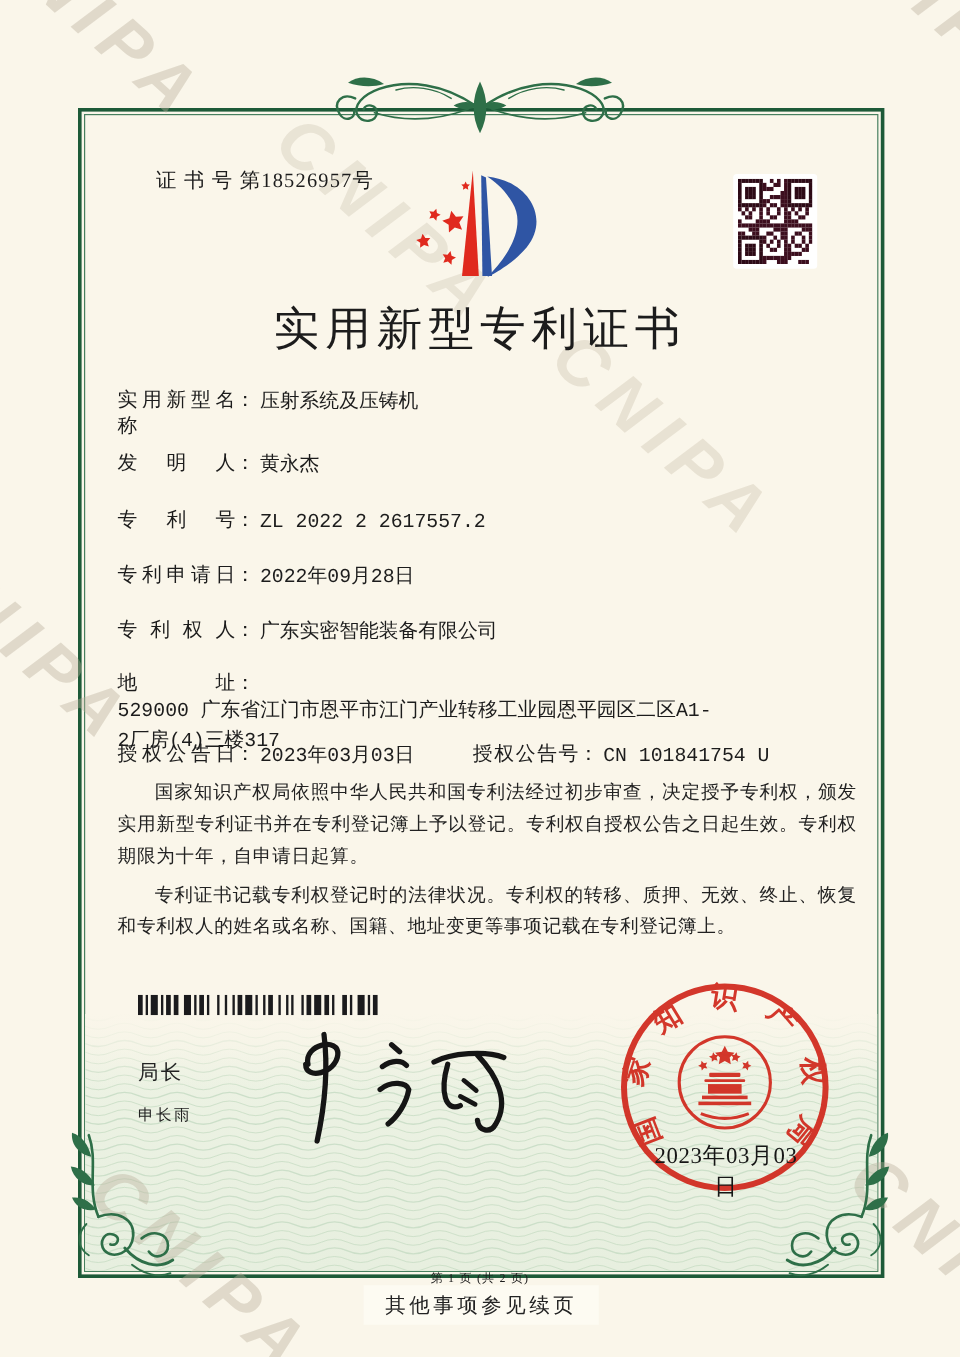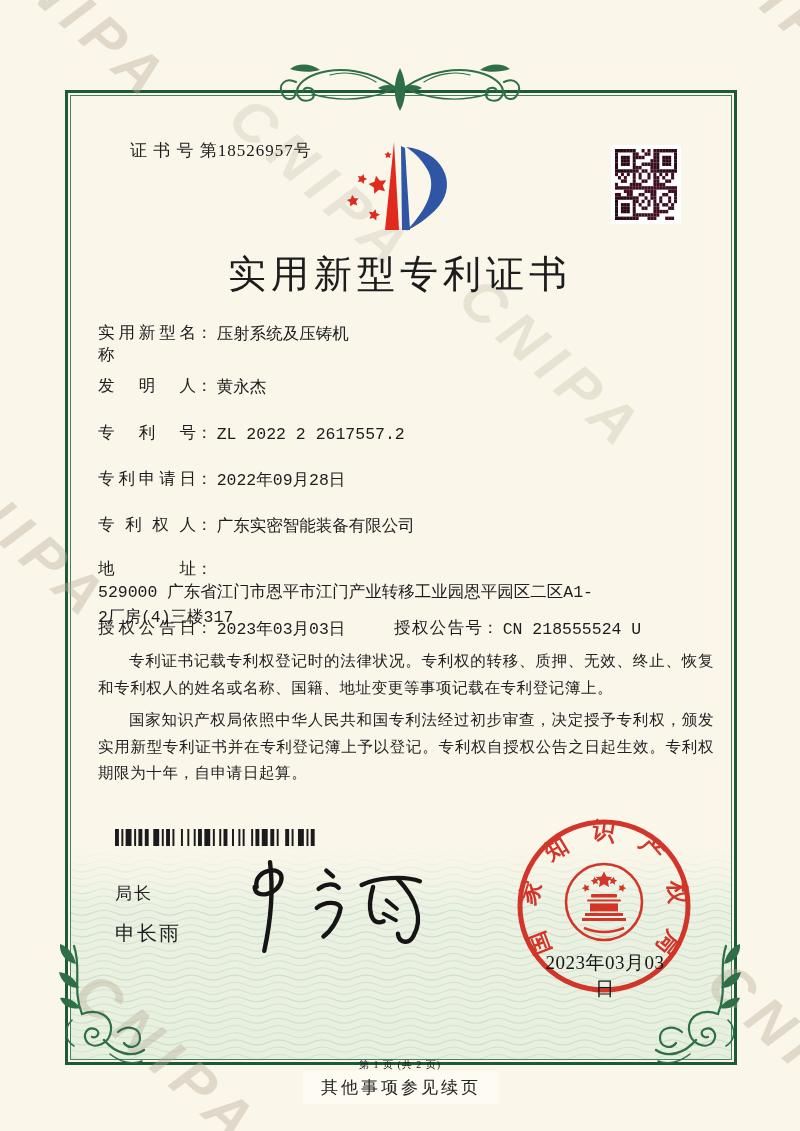--- a/index.html
+++ b/index.html
@@ -77,21 +77,21 @@
   .paras{
     position:absolute; left:98px; top:648px; width:616px; z-index:2;
     font-size:15.5px; line-height:26.5px; letter-spacing:.6px; color:#222;
   }
   .paras p{ margin:0 0 6px 0; text-indent:2em; text-align:justify;}
   
   .barcode{ position:absolute; left:115px; top:829px; z-index:2; }
   .signer-title{ position:absolute; left:115px; top:882px; z-index:2;
     font-family:Liberation Sans, sans-serif; font-size:17px; letter-spacing:2px; color:#222;}
   .signer-name{ position:absolute; left:115px; top:920px; z-index:2;
-    font-family:"Liberation Sans","DejaVu Sans",sans-serif; font-size:20px; letter-spacing:2px; color:#222;}
+    font-family:"Liberation Sans","DejaVu Sans",sans-serif; font-size:13px; letter-spacing:2px; color:#222;}
   .signature{ position:absolute; left:228px; top:856px; z-index:2; }
   .seal{ position:absolute; left:517px; top:818px; z-index:2; }
   .seal-date{
     position:absolute; left:539px; top:950px; width:132px; z-index:3;
     text-align:center; font-size:19px; color:#161616; letter-spacing:.5px;
   }
   .page-num{
     position:absolute; left:0; top:1058px; width:100%; z-index:2;
     text-align:center; font-size:10px; letter-spacing:1px;
   }
@@ -491,27 +491,27 @@
     <div class="frow r6">
       <span class="flabel">地址</span><span class="fcolon">：</span>
       <span class="fvalue">529000 广东省江门市恩平市江门产业转移工业园恩平园区二区A1-2厂房(4)三楼317</span>
     </div>
     <div class="frow r7">
       <span class="flabel">授权公告日</span><span class="fcolon">：</span>
       <span class="fvalue">2023年03月03日</span>
     </div>
     <div class="r7b">
       <span class="flabel">授权公告号</span><span class="fcolon">：</span>
-      <span class="fvalue">CN 218555524 U</span>
+      <span class="fvalue">CN 101841754 U</span>
     </div>
   </div>
 
   <div class="paras">
+    <p>国家知识产权局依照中华人民共和国专利法经过初步审查，决定授予专利权，颁发实用新型专利证书并在专利登记簿上予以登记。专利权自授权公告之日起生效。专利权期限为十年，自申请日起算。</p>
     <p>专利证书记载专利权登记时的法律状况。专利权的转移、质押、无效、终止、恢复和专利权人的姓名或名称、国籍、地址变更等事项记载在专利登记簿上。</p>
-    <p>国家知识产权局依照中华人民共和国专利法经过初步审查，决定授予专利权，颁发实用新型专利证书并在专利登记簿上予以登记。专利权自授权公告之日起生效。专利权期限为十年，自申请日起算。</p>
   </div>
 
   <svg id="barcode" class="barcode" height="17" viewBox="0 0 94 18" width="200" preserveAspectRatio="none">
       <rect x="0" y="0" width="1.84" height="18" fill="#1b1b1d"></rect>
       <rect x="3" y="0" width="0.92" height="18" fill="#1b1b1d"></rect>
       <rect x="5" y="0" width="2.7600000000000002" height="18" fill="#1b1b1d"></rect>
       <rect x="9" y="0" width="0.92" height="18" fill="#1b1b1d"></rect>
       <rect x="11" y="0" width="1.84" height="18" fill="#1b1b1d"></rect>
       <rect x="14" y="0" width="1.84" height="18" fill="#1b1b1d"></rect>
       <rect x="18" y="0" width="2.7600000000000002" height="18" fill="#1b1b1d"></rect>

